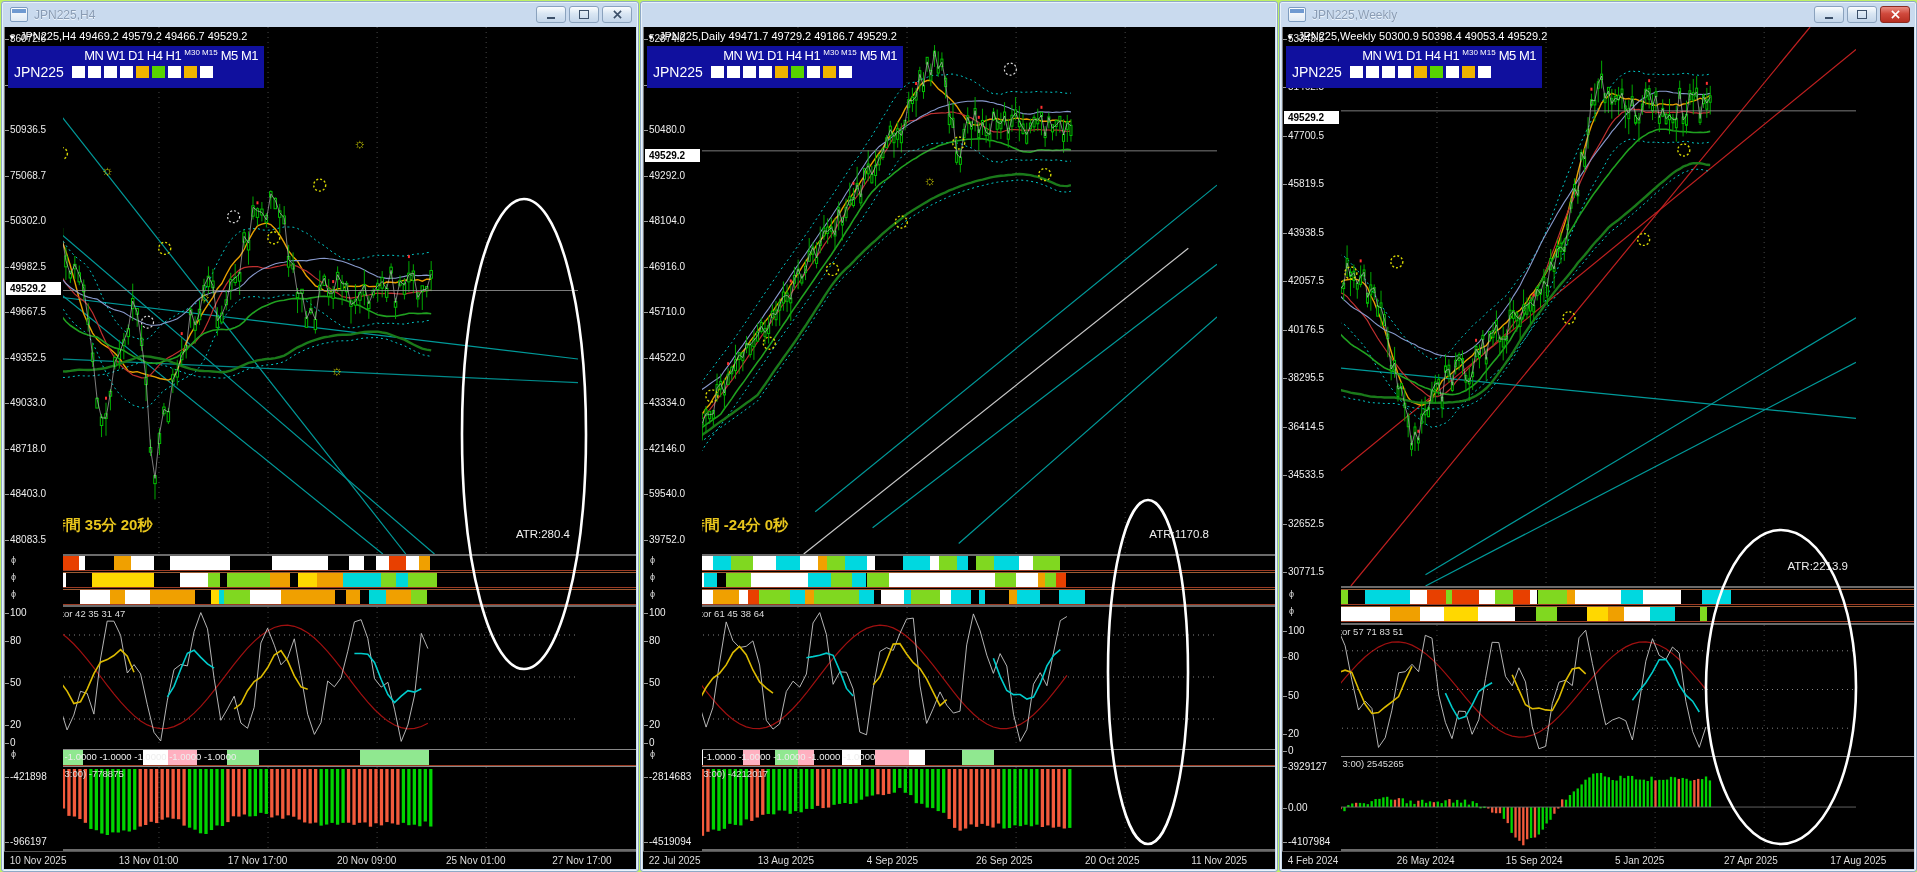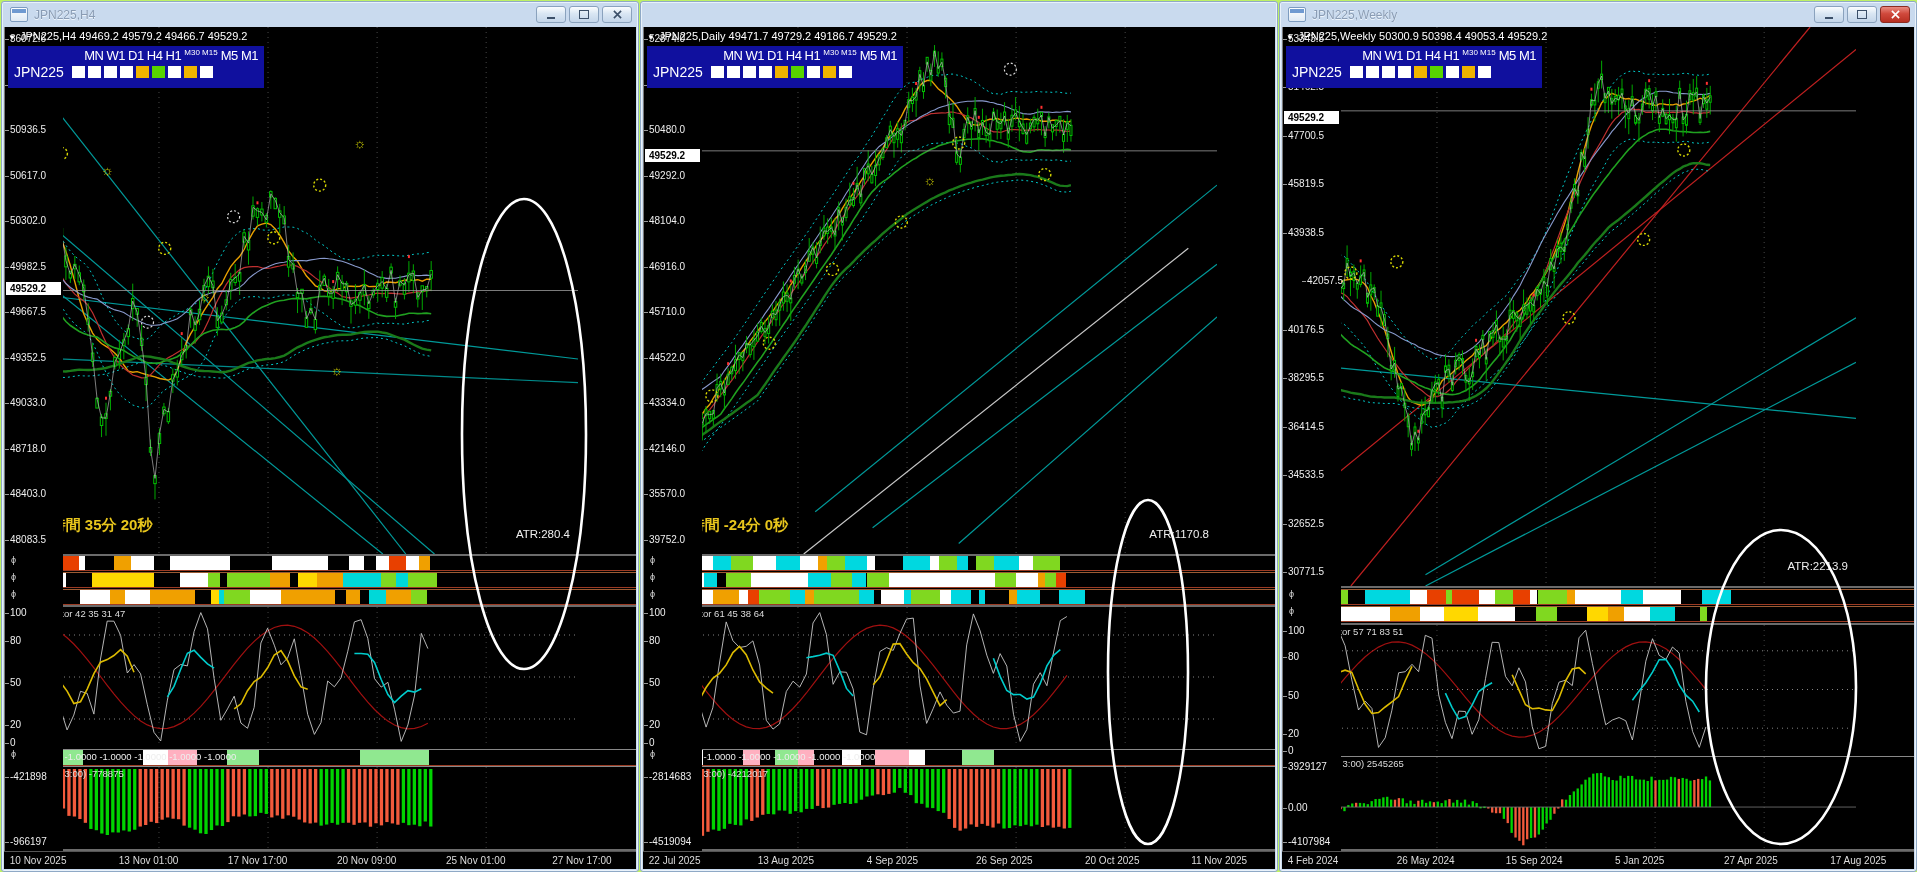--- a/index.html
+++ b/index.html
@@ -543,21 +543,21 @@
           <span class="dlab" style="left: 114.8px;">13 Nov 01:00</span>
           <span class="dlab" style="left: 223.86px;">17 Nov 17:00</span>
           <span class="dlab" style="left: 332.92px;">20 Nov 09:00</span>
           <span class="dlab" style="left: 441.98px;">25 Nov 01:00</span>
           <span class="dlab" style="left: 548.17px;">27 Nov 17:00</span>
         </div>
       <div class="scalecol" style="height: 824px; top: 0px;">
           <span class="ptick" style="top: 6px;">36072.6</span>
           <span class="ptick" style="top: 51.5455px;">51251.5</span>
           <span class="ptick" style="top: 97.0909px;">50936.5</span>
-          <span class="ptick" style="top: 142.636px;">50617.0</span>
+          <span class="ptick" style="top: 142.636px;">75068.7</span>
           <span class="ptick" style="top: 188.182px;">50302.0</span>
           <span class="ptick" style="top: 233.727px;">49982.5</span>
           <span class="ptick" style="top: 279.273px;">49667.5</span>
           <span class="ptick" style="top: 324.818px;">49352.5</span>
           <span class="ptick" style="top: 370.364px;">49033.0</span>
           <span class="ptick" style="top: 415.909px;">48718.0</span>
           <span class="ptick" style="top: 461.455px;">48403.0</span>
           <span class="ptick" style="top: 507px;">48083.5</span>
           <span class="curprice" style="top: 254.5px;">49529.2</span>
           <span class="smark" style="top: 528px;">ϕ</span>
@@ -1101,21 +1101,21 @@
           <span class="ptick" style="top: 6px;">52874.0</span>
           <span class="ptick" style="top: 51.5455px;">51686.0</span>
           <span class="ptick" style="top: 97.0909px;">50480.0</span>
           <span class="ptick" style="top: 142.636px;">49292.0</span>
           <span class="ptick" style="top: 188.182px;">48104.0</span>
           <span class="ptick" style="top: 233.727px;">46916.0</span>
           <span class="ptick" style="top: 279.273px;">45710.0</span>
           <span class="ptick" style="top: 324.818px;">44522.0</span>
           <span class="ptick" style="top: 370.364px;">43334.0</span>
           <span class="ptick" style="top: 415.909px;">42146.0</span>
-          <span class="ptick" style="top: 461.455px;">35570.0</span>
+          <span class="ptick" style="top: 461.455px;">59540.0</span>
           <span class="ptick" style="top: 507px;">39752.0</span>
           <span class="curprice" style="top: 121.735px;">49529.2</span>
           <span class="smark" style="top: 528px;">ϕ</span>
           <span class="smark" style="top: 545px;">ϕ</span>
           <span class="smark" style="top: 562px;">ϕ</span>
           <span class="smark" style="top: 722px;">ϕ</span>
           <span class="ptick" style="top: 580px;">100</span>
           <span class="ptick" style="top: 608px;">80</span>
           <span class="ptick" style="top: 650px;">50</span>
           <span class="ptick" style="top: 692px;">20</span>
@@ -1660,21 +1660,21 @@
           <span class="dlab" style="left: 332.92px;">5 Jan 2025</span>
           <span class="dlab" style="left: 441.98px;">27 Apr 2025</span>
           <span class="dlab" style="left: 548.17px;">17 Aug 2025</span>
         </div>
       <div class="scalecol" style="height: 824px; top: 0px;">
           <span class="ptick" style="top: 6px;">53343.5</span>
           <span class="ptick" style="top: 54.4545px;">51462.5</span>
           <span class="ptick" style="top: 102.909px;">47700.5</span>
           <span class="ptick" style="top: 151.364px;">45819.5</span>
           <span class="ptick" style="top: 199.818px;">43938.5</span>
-          <span class="ptick" style="top: 248.273px; margin-left: 19px;">42057.5</span>
+          <span class="ptick" style="top: 248.273px;">42057.5</span>
           <span class="ptick" style="top: 296.727px;">40176.5</span>
           <span class="ptick" style="top: 345.182px;">38295.5</span>
           <span class="ptick" style="top: 393.636px;">36414.5</span>
           <span class="ptick" style="top: 442.091px;">34533.5</span>
           <span class="ptick" style="top: 490.545px;">32652.5</span>
           <span class="ptick" style="top: 539px;">30771.5</span>
           <span class="curprice" style="top: 83.95px;">49529.2</span>
           <span class="smark" style="top: 562px;">ϕ</span>
           <span class="smark" style="top: 579px;">ϕ</span>
           <span class="ptick" style="top: 598px;">100</span>

